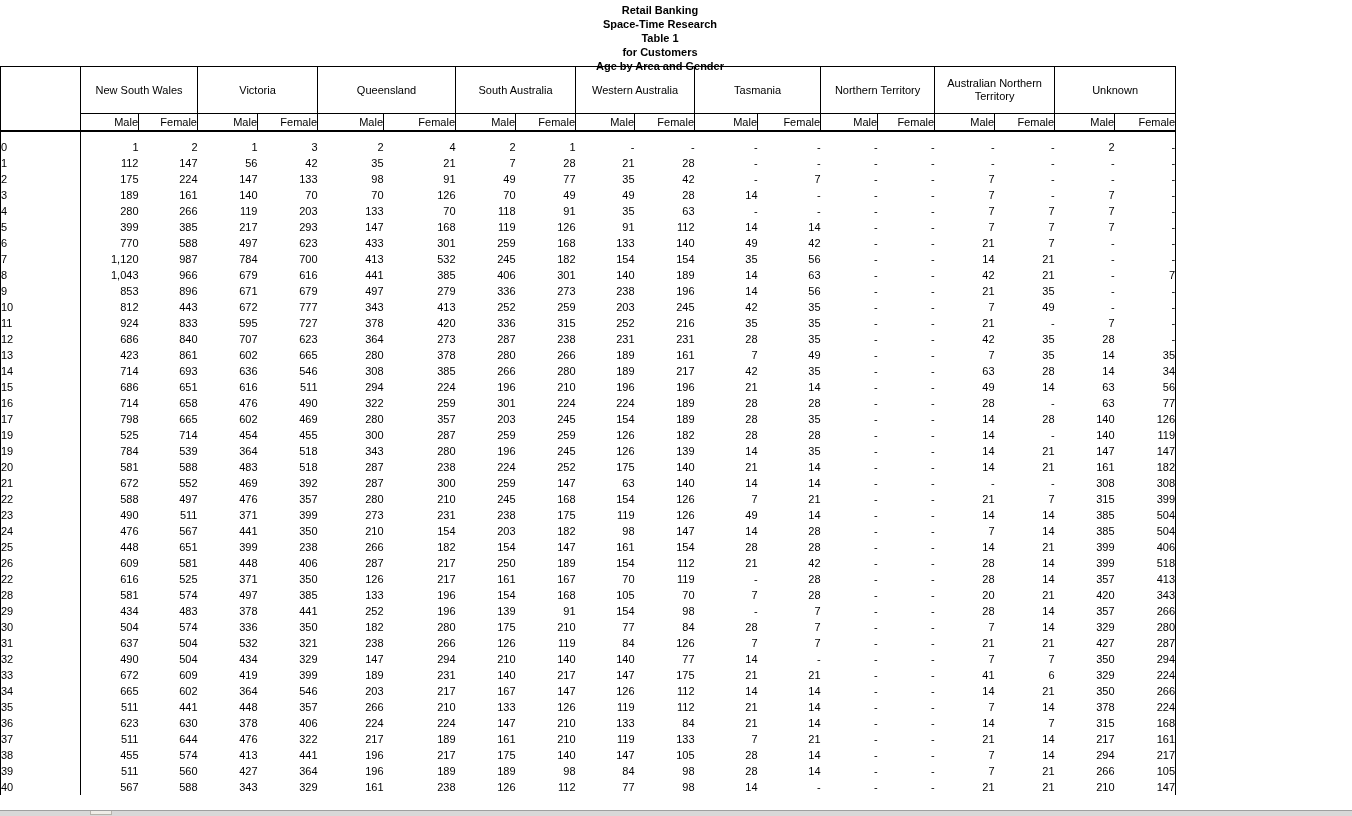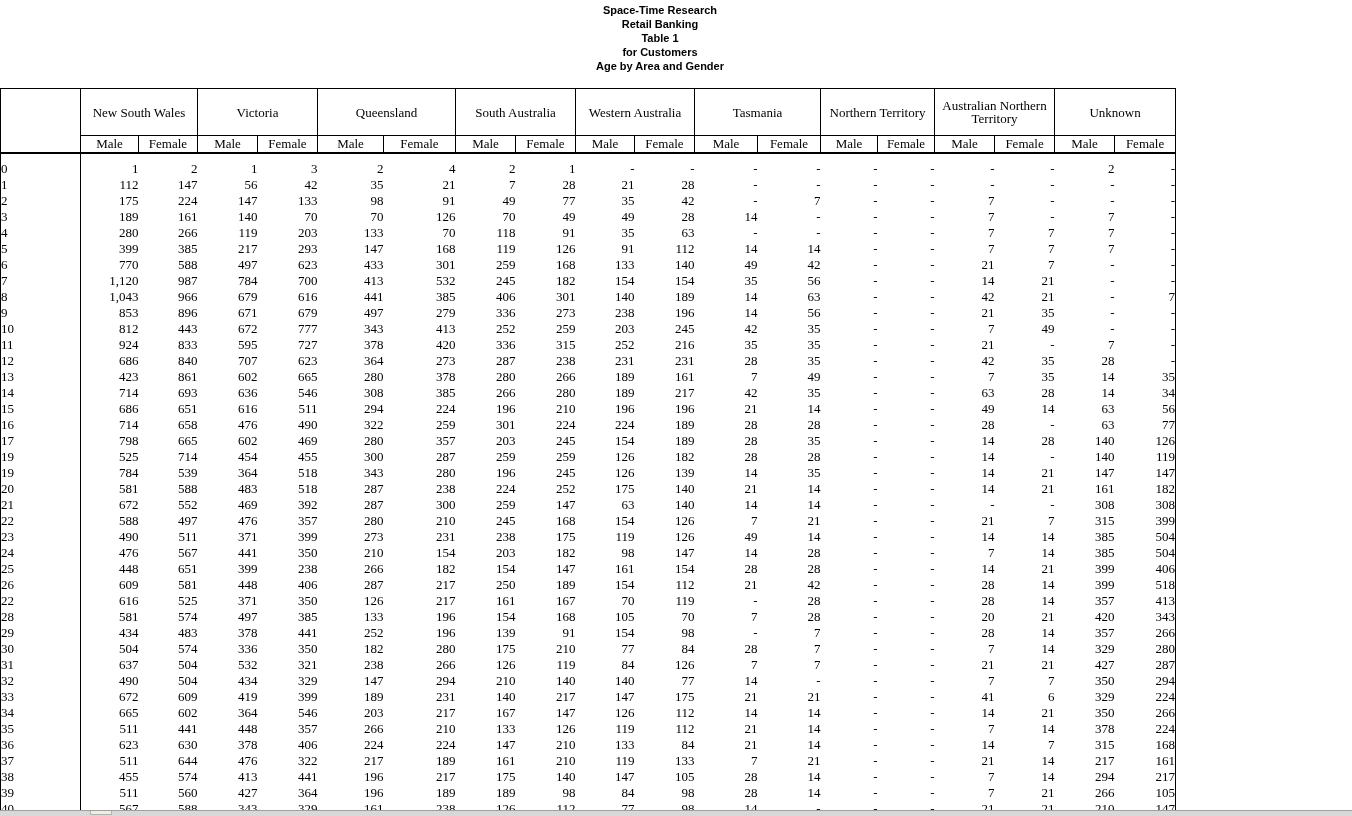--- a/index.html
+++ b/index.html
@@ -12,25 +12,24 @@
   }
   .page { position: relative; width: 1352px; height: 816px; }
 
   .titles {
     position: absolute; top: 3px; left: 0; width: 1320px;
     text-align: center;
     font-size: 11px; font-weight: bold; line-height: 14px;
   }
 
   table.report {
-    position: absolute; top: 88px; left: 0;
+    position: absolute; top: 66px; left: 0;
     border-collapse: collapse; table-layout: fixed;
     width: 1175px;
-    font-size: 13px;
-    font-family: Liberation Serif, serif;
+    font-size: 11px;
   }
   table.report th, table.report td {
     padding: 0; margin: 0; font-weight: normal;
     overflow: hidden; white-space: normal;
   }
 
   
   th.stub {
     border-top: 1px solid #000;
     border-left: 1px solid #000;
@@ -39,21 +38,21 @@
     background: #fff;
   }
   th.grp {
     border: 1px solid #000;
     height: 46px; vertical-align: middle; text-align: center;
     line-height: 13px; padding: 0 4px;
   }
   th.gender {
     border: 1px solid #000;
     border-bottom: 2px solid #000;
-    height: 16px; text-align: center; vertical-align: middle;
+    height: 16px; text-align: right; vertical-align: middle;
   }
 
   
   td.age {
     text-align: left; padding-left: 3px;
     border-left: 1px solid #000;
     border-right: 1px solid #000;
     height: 16px; line-height: 16px;
   }
   td.val {
@@ -77,22 +76,22 @@
     border: 1px solid #b5b2aa; border-top: none;
     box-sizing: border-box;
   }
 </style>
 </head>
 <body>
 
 <div class="page">
 
   <div class="titles">
+    <div>Retail Banking</div>
     <div>Space-Time Research</div>
-    <div>Retail Banking</div>
     <div>Table 1</div>
     <div>for Customers</div>
     <div>Age by Area and Gender</div>
   </div>
 
   <table class="report">
     <colgroup>
       <col style="width:80px">
       <col style="width:58px">
         <col style="width:59px">

